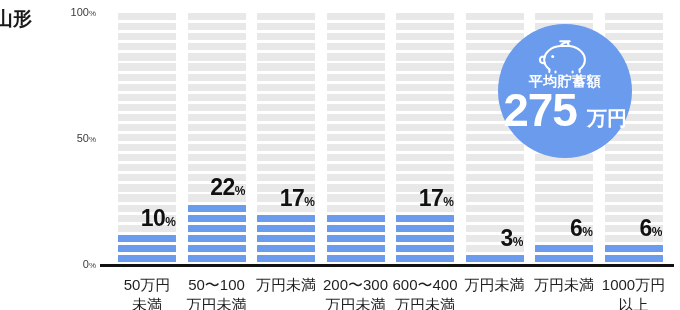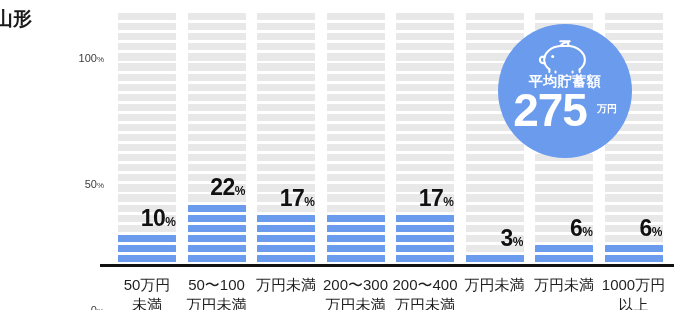--- a/index.html
+++ b/index.html
@@ -15,25 +15,24 @@
   
   .region-title{
     position:absolute;left:-6px;top:6px;
     font-size:19px;font-weight:700;color:#1a1a1a;
     letter-spacing:0px;white-space:nowrap;
   }
 
   
   .yaxis{position:absolute;left:56px;top:0;width:48px;height:270px;}
   .ytick{
-    position:absolute;right:0;
+    position:absolute;right:8px;
     font-size:11px;color:#3c3c3c;
     white-space:nowrap;text-align:right;
     transform:translateY(-50%);
-    margin-top:46px;
   }
   .ytick .pct{font-size:8px;}
 
   
   .plot{
     position:absolute;left:112px;top:12px;
     width:556px;height:253px;
   }
   .baseline{
     position:absolute;left:100px;top:264px;
@@ -90,28 +89,28 @@
     align-items:center;justify-content:flex-start;
     color:#ffffff;
   }
   .badge-icon{margin-top:14px;width:58px;height:36px;display:block;}
   .badge-title{
     font-size:14px;font-weight:700;letter-spacing:0.5px;
     line-height:1;white-space:nowrap;
   }
   .badge-amount{
     margin-top:1px;
-    display:flex;align-items:center;
+    display:flex;align-items:flex-end;
     line-height:1;white-space:nowrap;
   }
   .badge-number{
     font-size:46px;font-weight:700;letter-spacing:-1px;line-height:0.92;
   }
   .badge-unit{
-    font-size:10px;font-weight:700;margin-left:10px;padding-bottom:3px;
+    font-size:20px;font-weight:700;margin-left:10px;padding-bottom:3px;
   }
 </style>
 </head>
 <body>
 
 <div id="chart-root">
 
   <div class="region-title">山形</div>
 
   <div class="yaxis">
@@ -374,21 +373,21 @@
         <span>万円未満</span>
       </div>
       <div class="xlabel" style="left: 139px;">
         <span>万円未満</span>
       </div>
       <div class="xlabel" style="left: 208.5px;">
         <span>200〜300</span>
         <span>万円未満</span>
       </div>
       <div class="xlabel" style="left: 278px;">
-        <span>200〜400</span>
+        <span>600〜400</span>
         <span>万円未満</span>
       </div>
       <div class="xlabel" style="left: 347.5px;">
         <span>万円未満</span>
       </div>
       <div class="xlabel" style="left: 417px;">
         <span>万円未満</span>
       </div>
       <div class="xlabel" style="left: 486.5px;">
         <span>1000万円</span>

